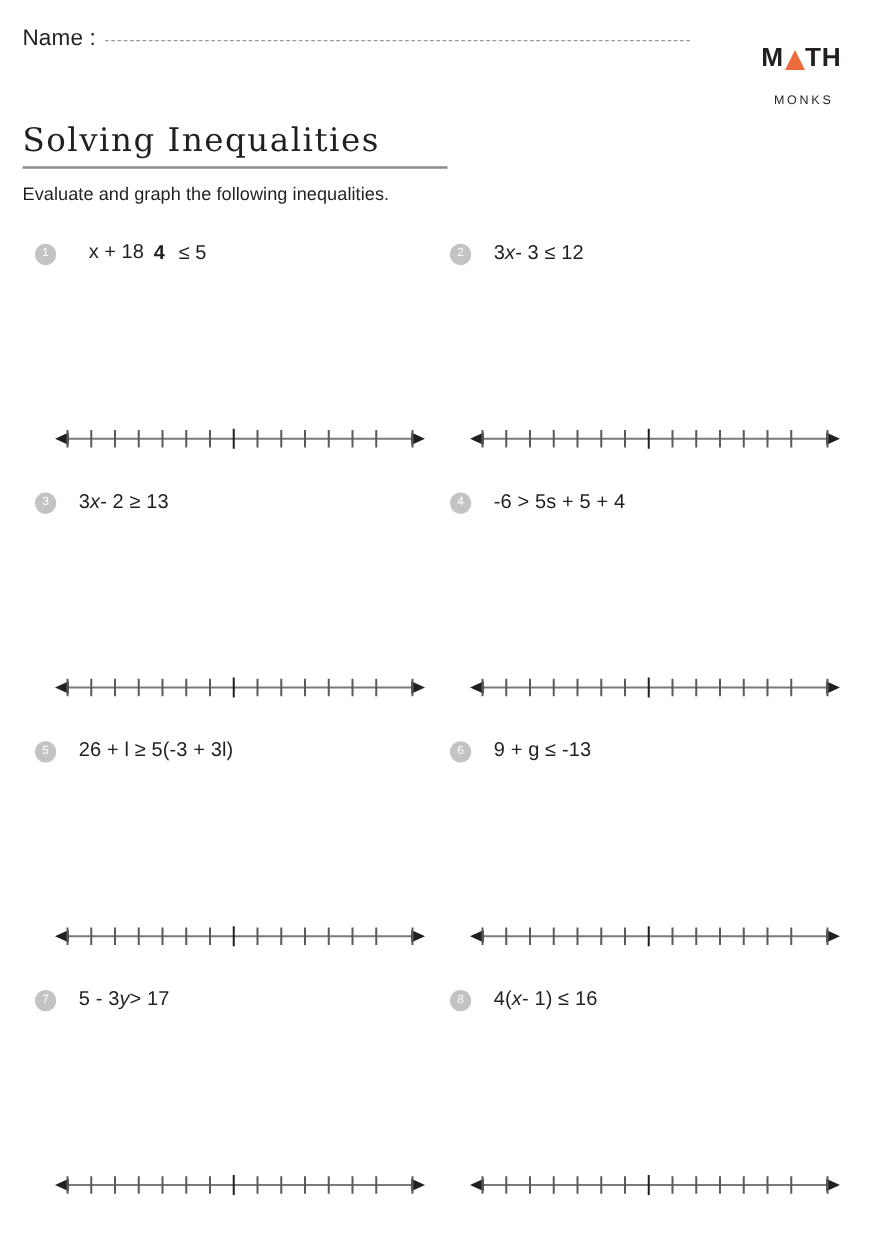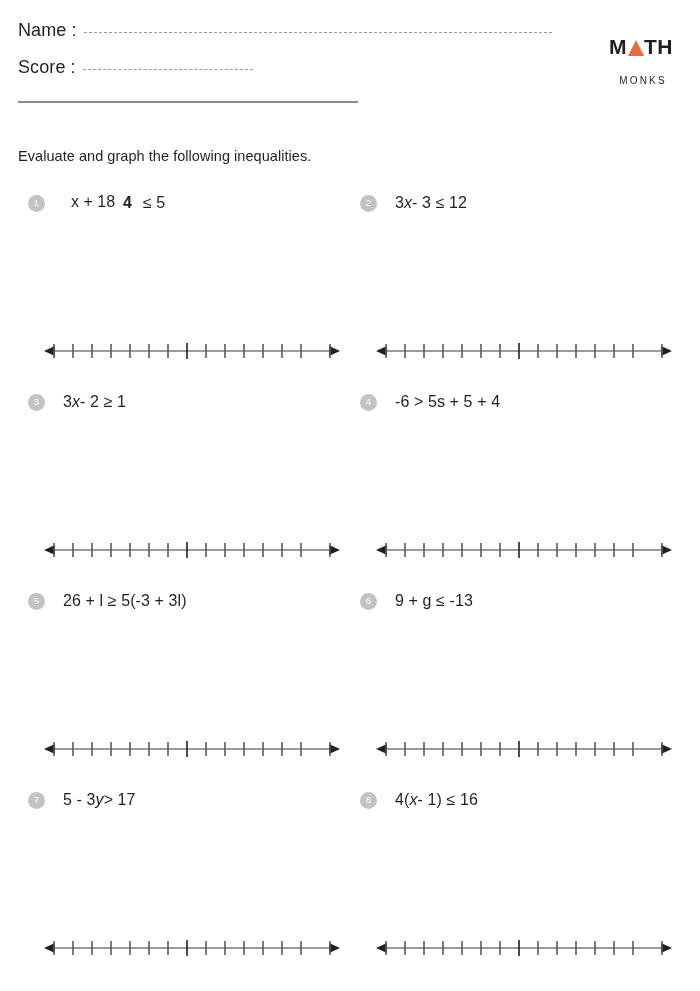--- a/index.html
+++ b/index.html
@@ -214,36 +214,33 @@
 </head>
 <body>
 
 <div class="header">
 
   <div class="field-row name">
     <span class="field-label">Name :</span>
     <span class="field-dashes"></span>
   </div>
 
-  <div class="field-row score">
-    <span class="field-label">Score :</span>
-    <span class="field-dashes"></span>
-  </div>
 
   <div class="logo">
     <div class="logo-main">
       <span>M</span>
       <span class="logo-tri"></span>
       <span>TH</span>
     </div>
     <div class="logo-sub">MONKS</div>
   </div>
 </div>
 
 <div class="title-block">
+  <h1 class="worksheet-title">Solving Inequalities</h1>
   <div class="title-rule"></div>
 </div>
 <div class="subtitle">Evaluate and graph the following inequalities.</div>
 
 <div class="grid">
 
   <div class="row">
     <div class="cell left">
       <div class="q-head">
         <span class="q-badge">1</span>
@@ -318,21 +315,21 @@
     </div>
   </div>
 
   <div class="row">
     <div class="cell left">
       <div class="q-head">
         <span class="q-badge">3</span>
         <span class="q-expr">
             <span>3</span>
             <span class="var">x</span>
-            <span> - 2 ≥ 1</span>
+            <span> - 2 ≥ 13</span>
           </span>
       </div>
       <div class="numline-wrap">
         <svg width="300" height="22" viewBox="0 0 300 22" xmlns="http://www.w3.org/2000/svg">
           <line x1="10" y1="11" x2="290" y2="11" stroke="#7a7a7a" stroke-width="1.6"></line>
           <polygon points="2,11 13,6 13,16" fill="#231f20"></polygon>
           <polygon points="298,11 287,6 287,16" fill="#231f20"></polygon>
           <g stroke="#5a5a5a" stroke-width="1.6">
             <line x1="12" y1="4" x2="12" y2="18"></line>
             <line x1="31" y1="4" x2="31" y2="18"></line>

